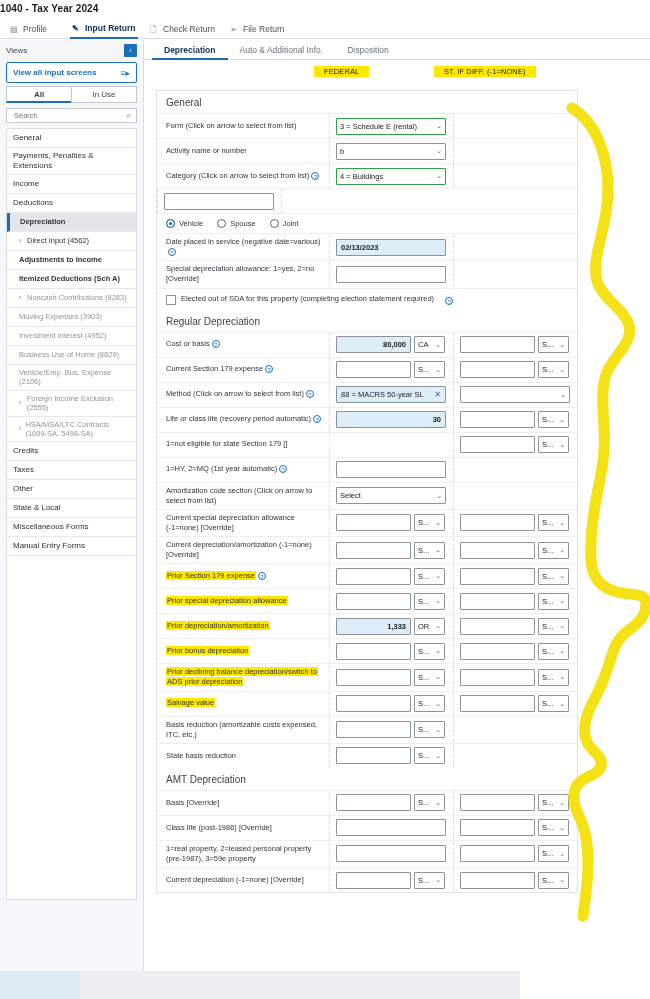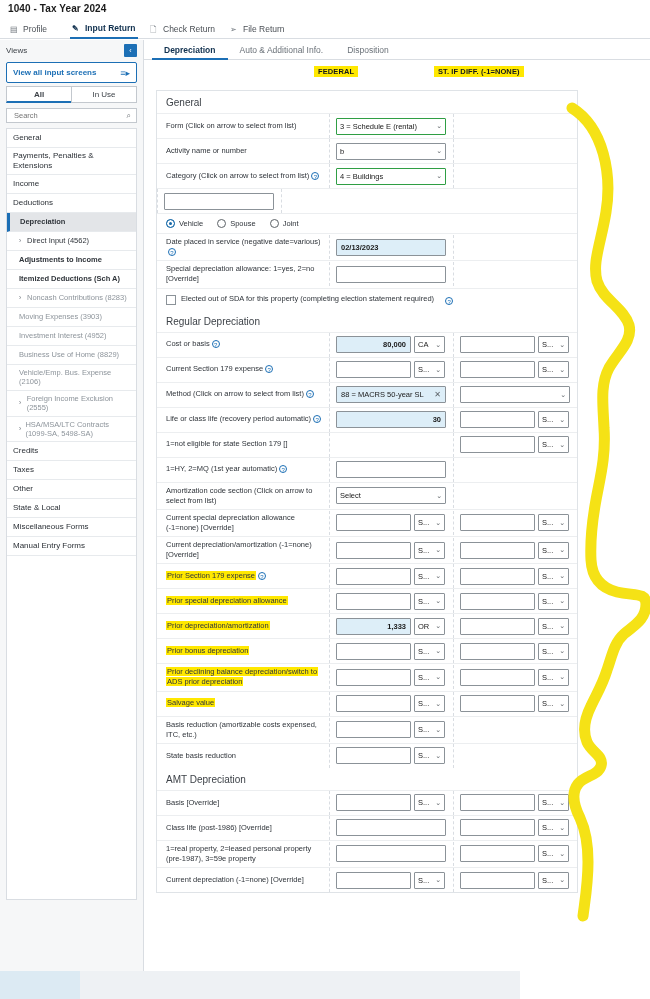--- a/index.html
+++ b/index.html
@@ -7,21 +7,21 @@
     margin: 0; padding: 0;
     width: 650px; height: 999px;
     background: #ffffff;
     font-family: "Liberation Sans", sans-serif;
     overflow: hidden;
   }
   #app { position: relative; width: 650px; height: 999px; background:#fff; overflow:hidden; }
 
   
   .app-title {
-    position:absolute; left:8px; top:3px;
+    position:absolute; left:0; top:3px;
     font-size:10px; font-weight:bold; color:#1a1a1a; letter-spacing:0.1px;
   }
 
   
   .topnav {
     position:absolute; left:0; top:19px; width:650px; height:20px;
     border-bottom:1px solid #d9dde2; background:#fff;
   }
   .topnav-item {
     position:absolute; top:0; height:20px;
@@ -83,22 +83,22 @@
   .caret { font-size:6.5px; color:#6b7279; width:5px; display:inline-block; }
 
   
   .main { position:absolute; left:144px; top:40px; width:506px; height:931px; background:#fff; }
   .subtabs { height:20px; border-bottom:1px solid #d9dde2; display:flex; align-items:center; padding-left:8px; gap:0; }
   .subtab { font-size:8.5px; color:#6b7279; padding:0 12px; height:20px; line-height:20px; cursor:pointer; }
   .subtab.active { color:#11314f; font-weight:bold; border-bottom:2px solid #1c6fb5; }
 
   .col-headers { position:relative; height:22px; }
   .col-hd {
-    position:absolute; top:6px; font-size:7.5px; font-weight:bold; color:#14181c;
-    background:#ffe800; padding:1px 4px; letter-spacing:0.1px;
+    position:absolute; top:6px; font-size:7.5px; font-weight:normal; color:#14181c;
+    background:#ffe800; padding:1px 10px; letter-spacing:0.1px;
   }
 
   .form-card {
     position:absolute; left:12px; top:50px; width:422px;
     border:1px solid #dfe3e7; background:#fff;
   }
   .sect-head { font-size:10px; color:#3d4248; padding:6px 9px 5px 9px; background:#fff; }
   .frow {
     display:flex; align-items:center; min-height:24px;
     border-top:1px solid #eceef0; position:relative;

